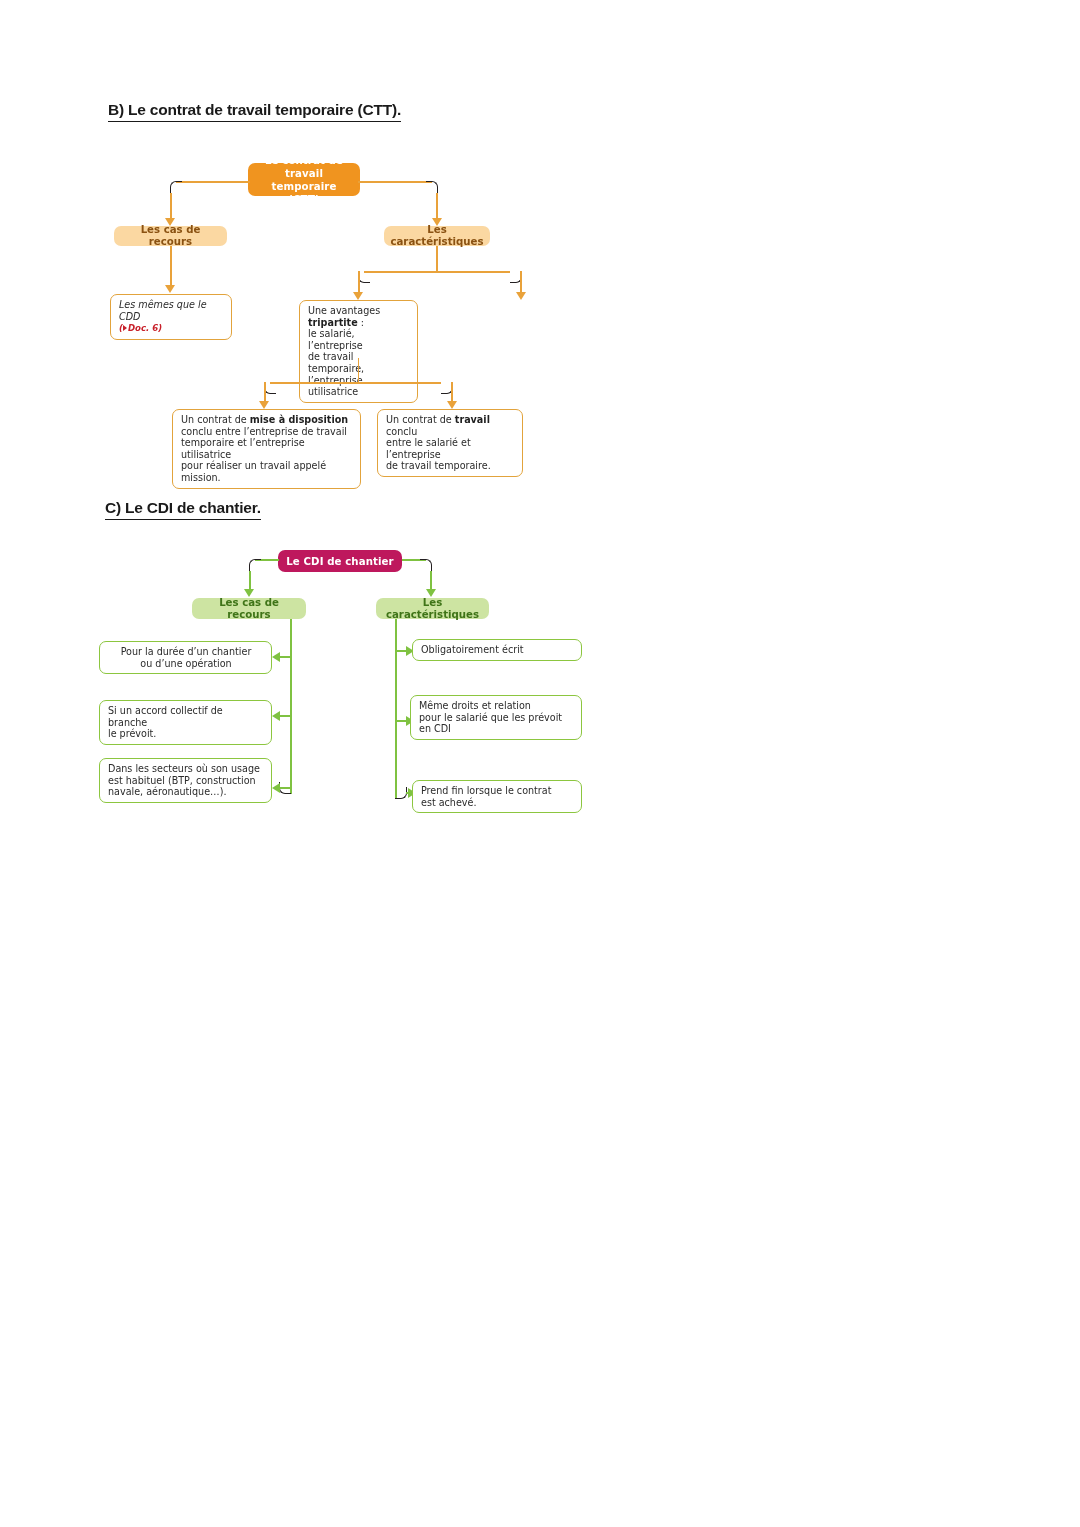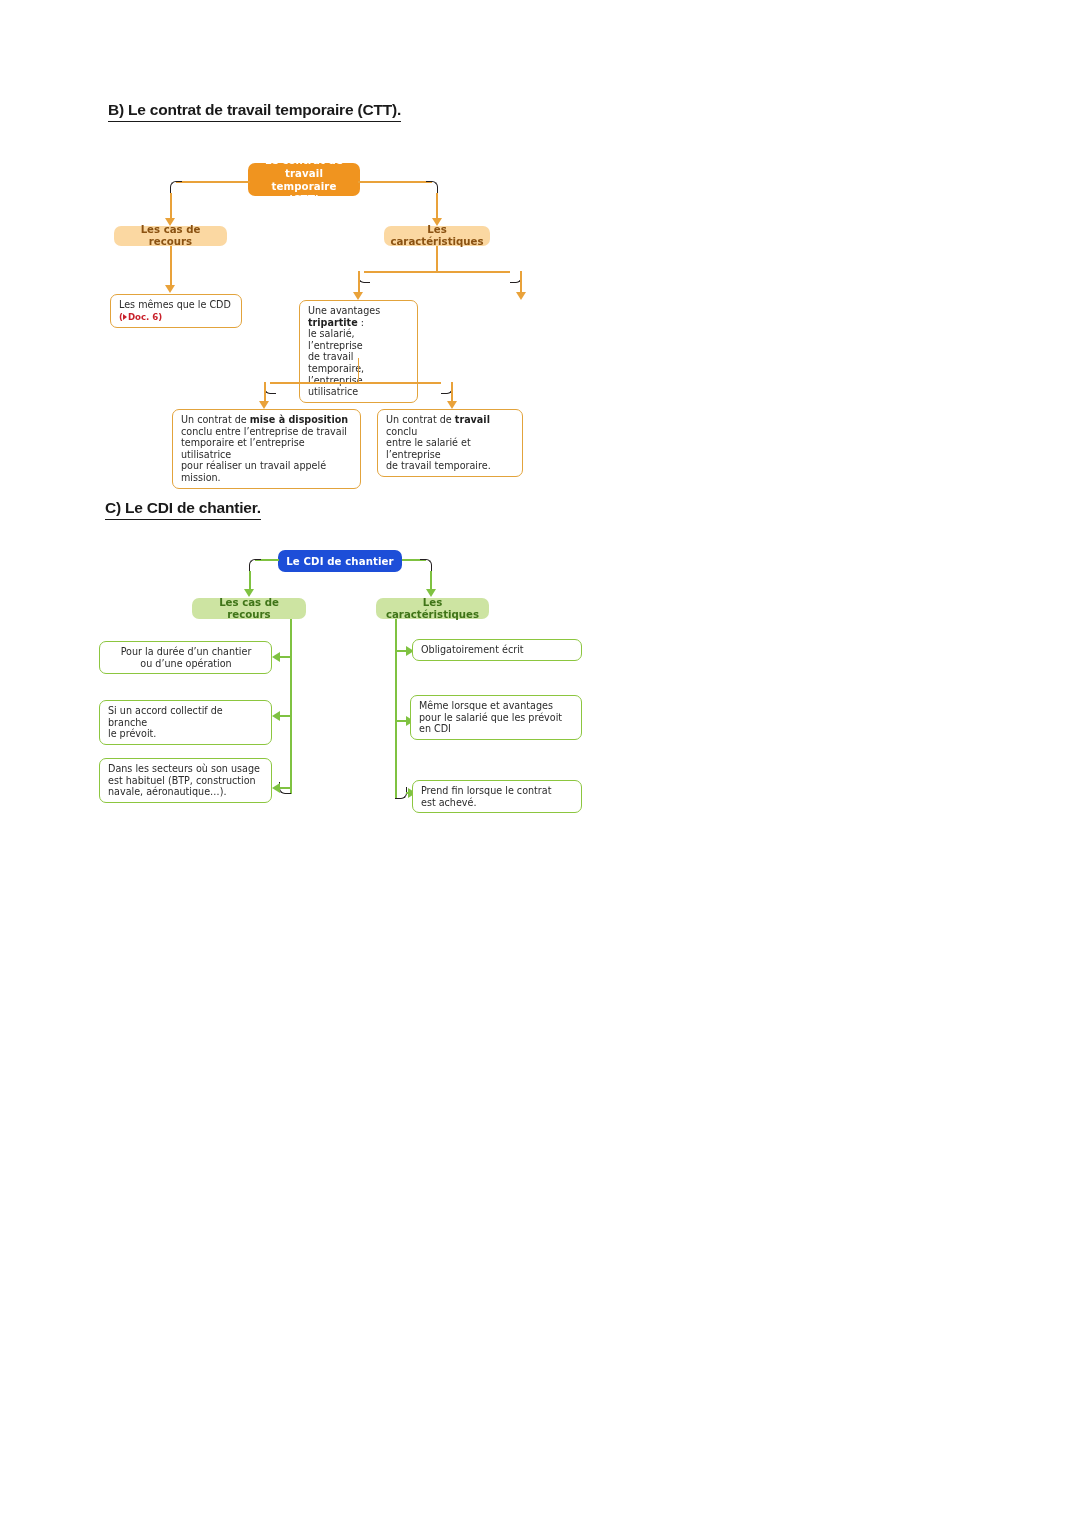--- a/index.html
+++ b/index.html
@@ -55,21 +55,21 @@
     font-size: 10.2px;
     line-height: 13px;
     text-align: center;
     display: flex;
     align-items: center;
     justify-content: center;
     padding: 3px 8px;
     letter-spacing: 0.1px;
   }
   .node.root.orange { background: #F0941F; }
-  .node.root.green  { background: #1d4ed8; }
+  .node.root.green  { background: #be185d; }
 
   
   .node.lvl2 {
     border-radius: 7px;
     font-weight: bold;
     font-size: 10.2px;
     line-height: 12px;
     text-align: center;
     display: flex;
     align-items: center;
@@ -161,21 +161,21 @@
       <span>Les cas de recours</span>
     </div>
 
     <div class="node lvl2 orange" style="left:384px; top:76px; width:106px; height:20px;">
       <span>Les caractéristiques</span>
     </div>
 
     <div class="conn v orange" style="left:170px; top:96px; height:40px;"></div>
     <div class="arrow down orange" style="left:165.3px; top:135px;"></div>
 
-    <div class="node leaf orange" style="left:110px; top:144px; width:132px;">
+    <div class="node leaf orange" style="left:110px; top:144px; width:122px;font-style:italic;">
       <div>Les mêmes que le CDD</div>
       <div>
         <span class="docref">
           <span>(</span><span class="tri"></span><span>Doc. 6</span><span>)</span>
         </span>
       </div>
     </div>
 
     <div class="conn v orange" style="left:436.4px; top:96px; height:27px;"></div>
     <div class="conn h orange" style="left:364px; top:121px; width:73px;"></div>
@@ -285,21 +285,21 @@
     <div class="arrow right green" style="left:406px; top:175.5px;"></div>
 
     <div class="conn h green" style="left:406px; top:252px; width:6px;"></div>
     <div class="arrow right green" style="left:408px; top:247.5px;"></div>
 
     <div class="node leaf green" style="left:412px; top:99px; width:170px;">
       <div>Obligatoirement écrit</div>
     </div>
 
     <div class="node leaf green" style="left:410px; top:155px; width:172px;">
-      <div>Même lorsque et avantages</div>
+      <div>Même droits et relation</div>
       <div>pour le salarié que les prévoit</div>
       <div>en CDI</div>
     </div>
 
     <div class="node leaf green" style="left:412px; top:240px; width:170px;">
       <div>Prend fin lorsque le contrat</div>
       <div>est achevé.</div>
     </div>
 
   </div>

